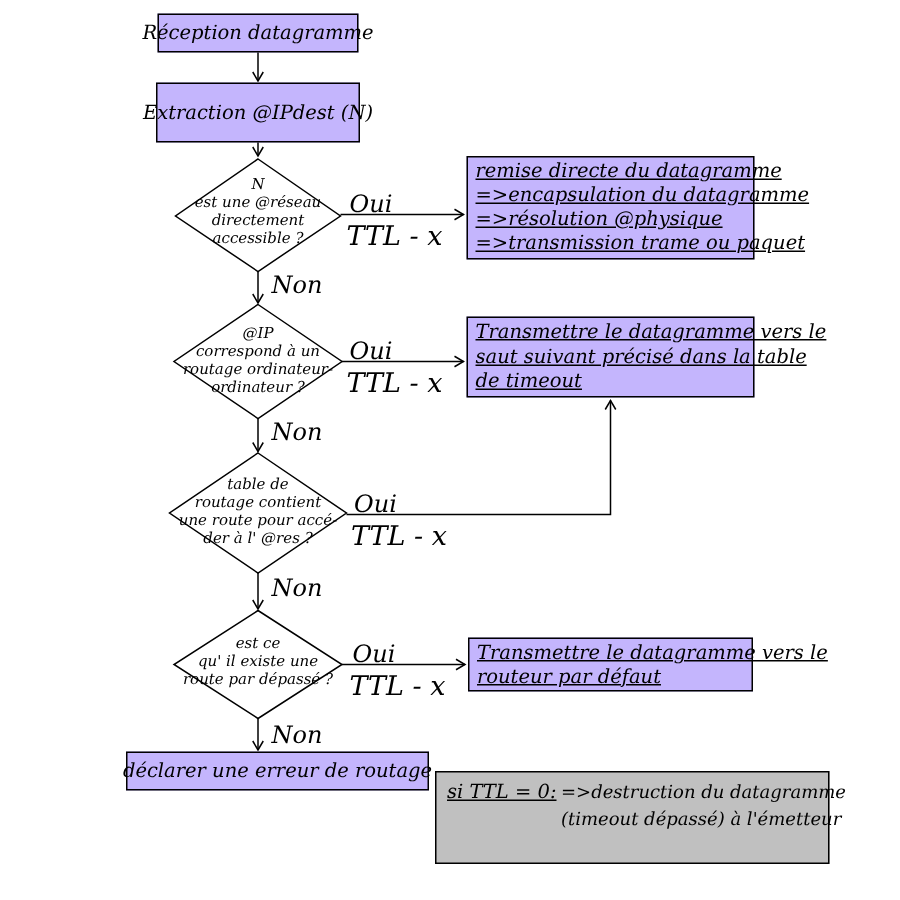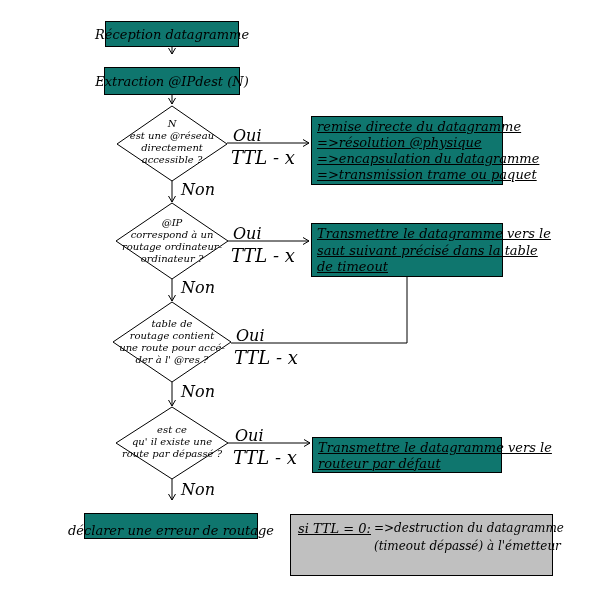--- a/index.html
+++ b/index.html
@@ -12,22 +12,21 @@
   #stage{
     position:relative;width:600px;height:600px;background:var(--bg);
     font-family:"DejaVu Serif", serif;font-style:italic;color:var(--text);
     overflow:hidden;
   }
   #connectors{position:absolute;left:0;top:0;width:600px;height:600px;}
   #connectors line,#connectors path{stroke:var(--line);stroke-width:1;fill:none;}
   #connectors polygon{stroke:var(--line);stroke-width:1;fill:#ffffff;}
   .box{
     position:absolute;box-sizing:border-box;border:1px solid var(--line);
-    background:#0f766e;
-    margin-top:12px;
+    background:#c4b5fd;
   }
   .center{display:flex;align-items:center;justify-content:center;white-space:nowrap;}
   .startbox{font-size:13px;}
   .action{font-size:13px;padding:2px 5px;text-decoration:underline;}
   .action .ln{white-space:nowrap;line-height:16px;}
   .a2 .ln{line-height:16.5px;}
   .a3 .ln{line-height:15.5px;}
   .dtext{
     position:absolute;text-align:center;font-size:10px;line-height:12px;
   }
@@ -72,21 +71,21 @@
     <polygon points="172,106 227,144 172,181 117,144"></polygon>
     <polygon points="172,203 228,241 172,279 116,241"></polygon>
     <polygon points="172,302 231,342 172,382 113,342"></polygon>
     <polygon points="172,407 228,443 172,479 116,443"></polygon>
   </svg>
 
   <div class="box center startbox" style="left:105px;top:9px;width:134px;height:26px;">
       <span>Réception datagramme</span>
     </div>
 
-  <div class="box center startbox" style="left:104px;top:55px;width:136px;height:28px;">
+  <div class="box center startbox" style="left:104px;top:55px;width:136px;height:40px;">
       <span>Extraction @IPdest (N)</span>
     </div>
 
   <div class="dtext" style="left:117px;top:118px;width:110px;">
     <div class="ln">N</div>
     <div class="ln">est une @réseau</div>
     <div class="ln">directement</div>
     <div class="ln">accessible ?</div>
   </div>
 
@@ -121,37 +120,37 @@
   <div class="lbl" style="left:236px;top:326px;">Oui</div>
   <div class="lbl ttl" style="left:234px;top:347px;">TTL - x</div>
   <div class="lbl" style="left:181px;top:382px;">Non</div>
 
   <div class="lbl" style="left:235px;top:426px;">Oui</div>
   <div class="lbl ttl" style="left:233px;top:447px;">TTL - x</div>
   <div class="lbl" style="left:181px;top:480px;">Non</div>
 
   <div class="box action" style="left:311px;top:104px;width:192px;height:69px;">
     <div class="ln">remise directe du datagramme</div>
+    <div class="ln">=&gt;encapsulation du datagramme</div>
     <div class="ln">=&gt;résolution @physique</div>
-    <div class="ln">=&gt;encapsulation du datagramme</div>
     <div class="ln">=&gt;transmission trame ou paquet</div>
   </div>
 
   <div class="box action a2" style="left:311px;top:211px;width:192px;height:54px;">
     <div class="ln">Transmettre le datagramme vers le</div>
     <div class="ln">saut suivant précisé dans la table</div>
     <div class="ln">de timeout</div>
   </div>
 
   <div class="box action a3" style="left:312px;top:425px;width:190px;height:36px;">
     <div class="ln">Transmettre le datagramme vers le</div>
     <div class="ln">routeur par défaut</div>
   </div>
 
-  <div class="box center startbox" style="left:84px;top:501px;width:174px;height:26px;align-items:flex-end;">
+  <div class="box center startbox" style="left:84px;top:501px;width:202px;height:26px;">
       <span>déclarer une erreur de routage</span>
     </div>
 
   <div class="note" style="left:290px;top:514px;width:263px;height:62px;">
     <div class="note-title">si TTL = 0:</div>
     <div class="note-lines">
       <div class="ln">=&gt;destruction du datagramme</div>
       <div class="ln">(timeout dépassé) à l'émetteur</div>
     </div>
   </div>

